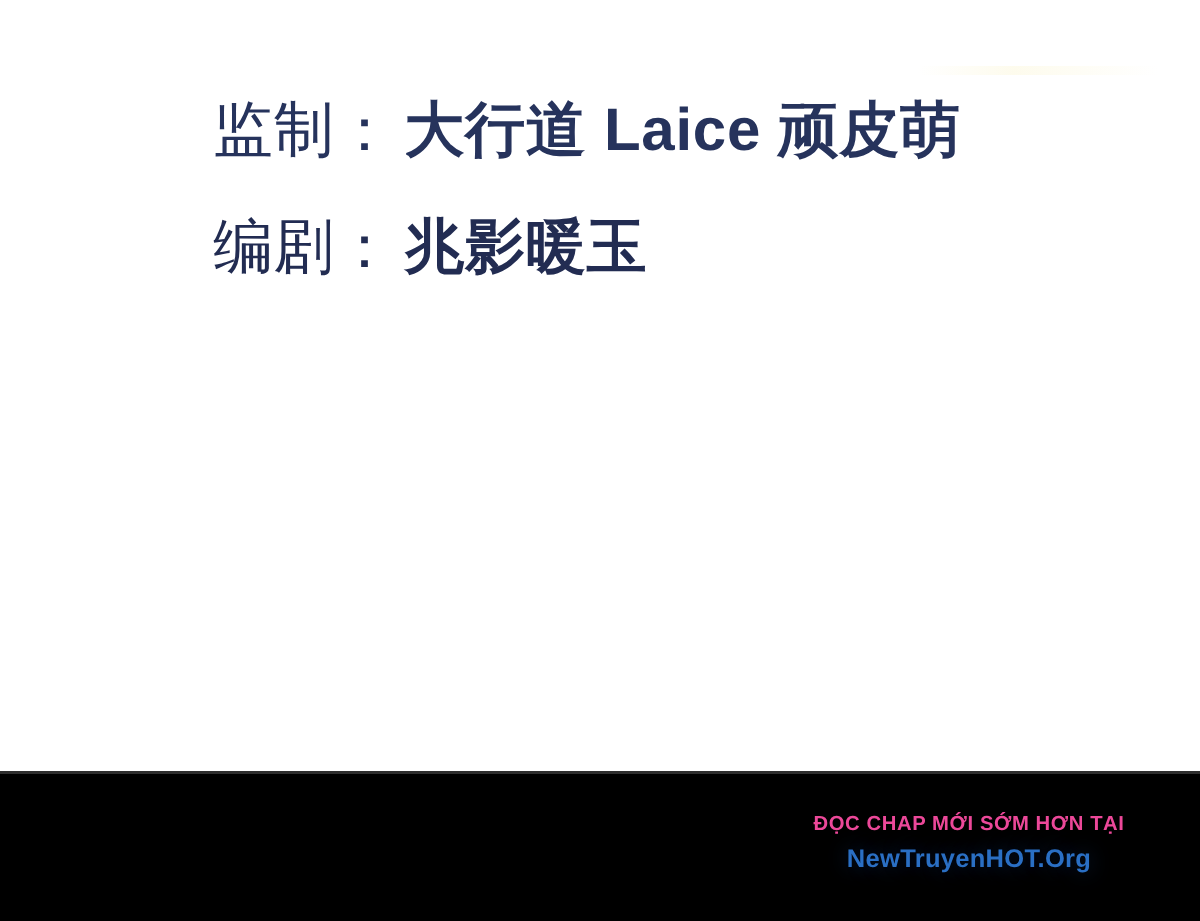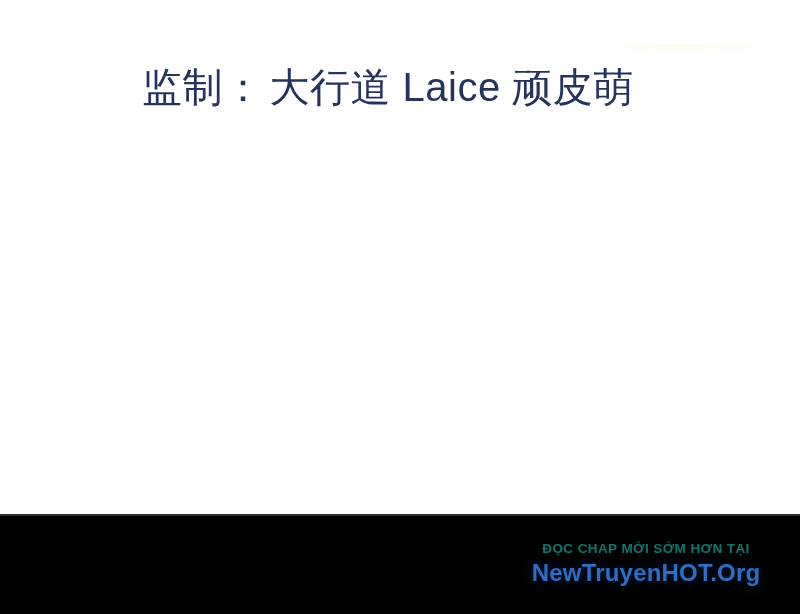--- a/index.html
+++ b/index.html
@@ -35,21 +35,21 @@
     font-size: 40px;
     line-height: 78px;
     font-weight: 700;
     letter-spacing: 0.5px;
     -webkit-font-smoothing: antialiased;
   }
   .credit-line .role {
     font-weight: 400;
   }
   .credit-line .names {
-    font-weight: 400;
+    font-weight: 700;
   }
   .line-1 { color: #26335c; }
   .line-1 .names { color: #26335c; }
   .line-2 { color: #222c52; }
   .line-2 .names { color: #222c52; }
   .line-3 { color: #2b313a; }
   .line-3 .names { color: #2b313a; }
 
   .sep {
     display: inline-block;
@@ -87,52 +87,55 @@
   }
   .watermark {
     position: absolute;
     right: 24px;
     top: 26px;
     text-align: center;
     width: 260px;
   }
   .wm-tagline {
     display: block;
-    color: #0f766e;
+    color: #ec4899;
     font-size: 13.5px;
     font-weight: 700;
     letter-spacing: 0.4px;
     line-height: 17px;
     white-space: nowrap;
   }
   .wm-url {
     display: block;
     margin-top: 3px;
     color: #2a6fc4;
-    font-size: 24px;
+    font-size: 17px;
     font-weight: 700;
     letter-spacing: 0.2px;
     line-height: 26px;
     white-space: nowrap;
     text-shadow: 0 0 14px rgba(30,80,160,0.45);
   }
 </style>
 </head>
 <body>
 
 <div class="page">
 
   <div class="top-artifact"></div>
 
   <div class="credits">
 
     <div class="credit-line line-1">
       <span class="role">监制：</span><span class="sep"></span><span class="names">大行道 Laice 顽皮萌</span>
     </div>
 
+    <div class="credit-line line-2">
+      <span class="role">编剧：</span><span class="sep"></span><span class="names">兆影暖玉</span>
+    </div>
 
 
   </div>
 
   <div class="footer-bar">
     <div class="footer-divider"></div>
     <div class="watermark">
       <span class="wm-tagline">ĐỌC CHAP MỚI SỚM HƠN TẠI</span>
       <span class="wm-url">NewTruyenHOT.Org</span>
     </div>

